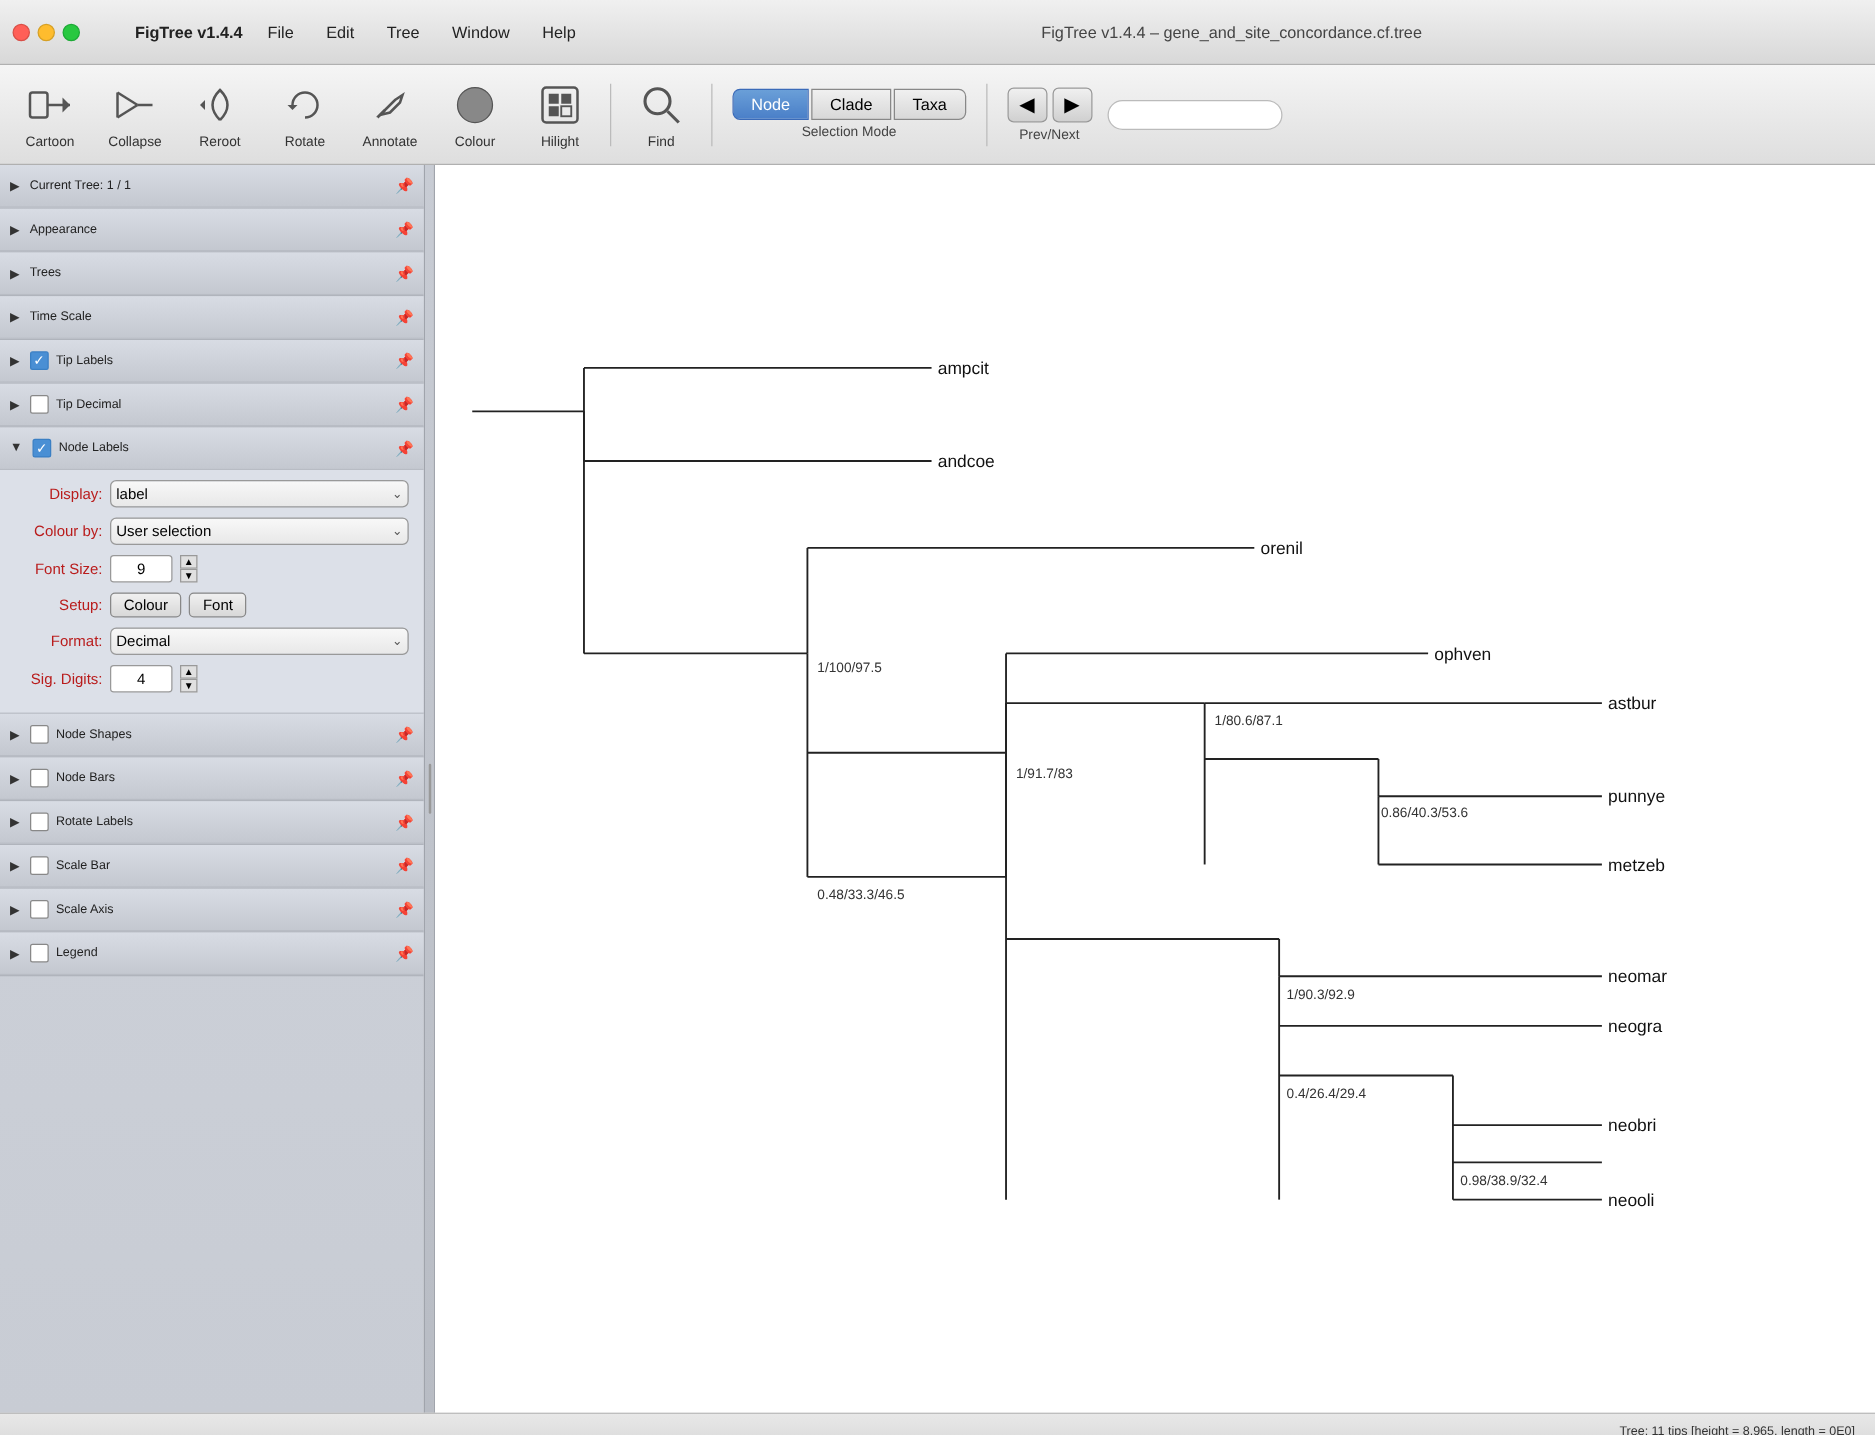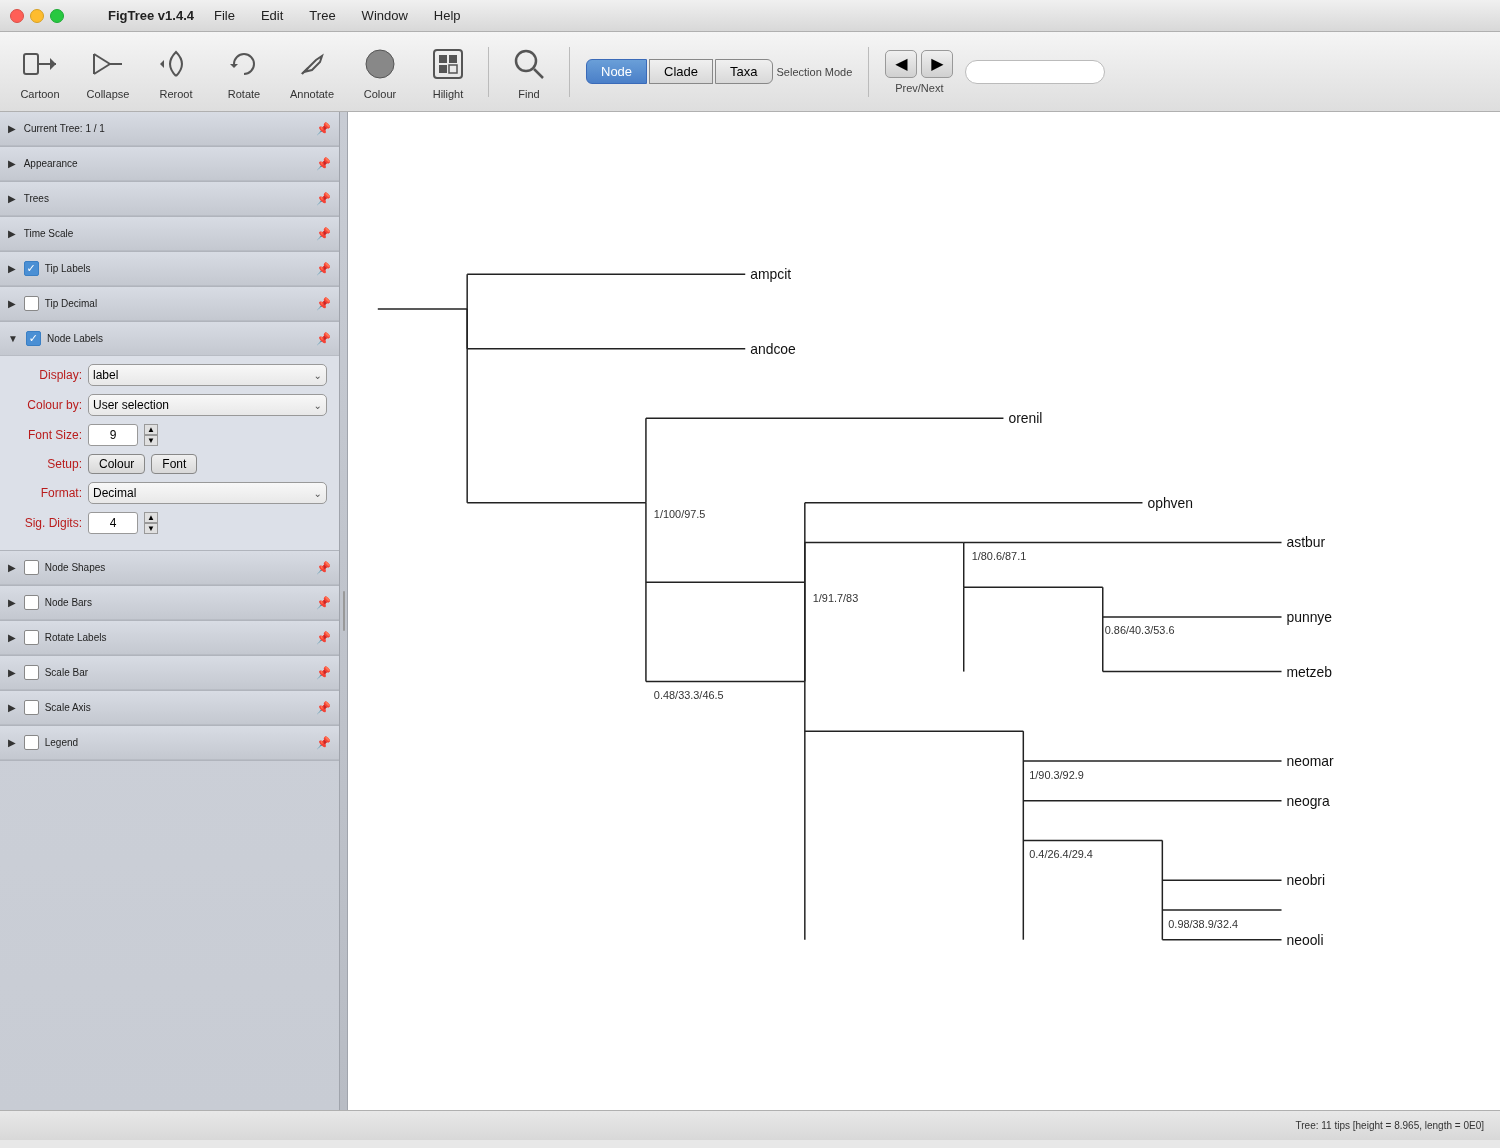--- a/index.html
+++ b/index.html
@@ -1,20 +1,20 @@
 <!DOCTYPE html>
 <html><head>
   <meta charset="utf-8">
   <style>
     * { box-sizing: border-box; margin: 0; padding: 0; }
     body { font-family: -apple-system, 'Helvetica Neue', Arial, sans-serif; font-size: 13px; background: #e8e8e8; width: 1500px; height: 1148px; overflow: hidden; }
 
     
     .title-bar {
-      height: 32px;
+      height: 52px;
       background: linear-gradient(180deg, #f0f0f0 0%, #d8d8d8 100%);
       border-bottom: 1px solid #b0b0b0;
       display: flex;
       align-items: center;
       padding: 0 10px;
       gap: 16px;
     }
     .traffic-lights { display: flex; gap: 6px; align-items: center; margin-right: 4px; }
     .tl { width: 14px; height: 14px; border-radius: 50%; }
     .tl-red { background: #ff5f57; border: 1px solid #d94f47; }
@@ -39,21 +39,21 @@
       display: flex; flex-direction: column; align-items: center; justify-content: center;
       width: 64px; height: 68px; cursor: pointer; border-radius: 6px; gap: 4px;
       border: none; background: transparent;
     }
     .tool-icon { width: 40px; height: 40px; display: flex; align-items: center; justify-content: center; font-size: 24px; color: #555; }
     .tool-label { font-size: 11px; color: #333; }
     .toolbar-sep { width: 1px; height: 50px; background: #bbb; margin: 0 4px; }
 
     
     .selection-mode {
-      display: flex; flex-direction: row; align-items: center; gap: 4px; margin: 0 8px;
+      display: flex; flex-direction: column; align-items: center; gap: 4px; margin: 0 8px;
     }
     .sel-buttons { display: flex; gap: 2px; }
     .sel-btn {
       padding: 4px 14px; font-size: 13px; cursor: pointer; border: 1px solid #888;
       background: linear-gradient(180deg, #f0f0f0, #d8d8d8);
     }
     .sel-btn.active { background: linear-gradient(180deg, #6a9fd8, #4a7fc8); color: white; border-color: #3a6ab8; }
     .sel-btn:first-child { border-radius: 6px 0 0 6px; }
     .sel-btn:last-child { border-radius: 0 6px 6px 0; }
     .sel-label { font-size: 11px; color: #444; }
@@ -182,20 +182,21 @@
   </div>
   <span class="apple-logo"></span>
   <span class="app-title">FigTree v1.4.4</span>
   <div class="menu-bar">
     <span class="menu-item">File</span>
     <span class="menu-item">Edit</span>
     <span class="menu-item">Tree</span>
     <span class="menu-item">Window</span>
     <span class="menu-item">Help</span>
   </div>
+  <div class="window-title">FigTree v1.4.4 – gene_and_site_concordance.cf.tree</div>
 </div>
 
 <div class="toolbar">
   <button class="tool-btn">
     <div class="tool-icon">
       <svg width="36" height="36" viewBox="0 0 36 36">
           <rect x="2" y="8" width="14" height="20" rx="2" fill="none" stroke="#555" stroke-width="2"></rect>
           <line x1="16" y1="18" x2="34" y2="18" stroke="#555" stroke-width="2"></line>
           <polygon points="28,12 34,18 28,24" fill="#555"></polygon>
         </svg>

